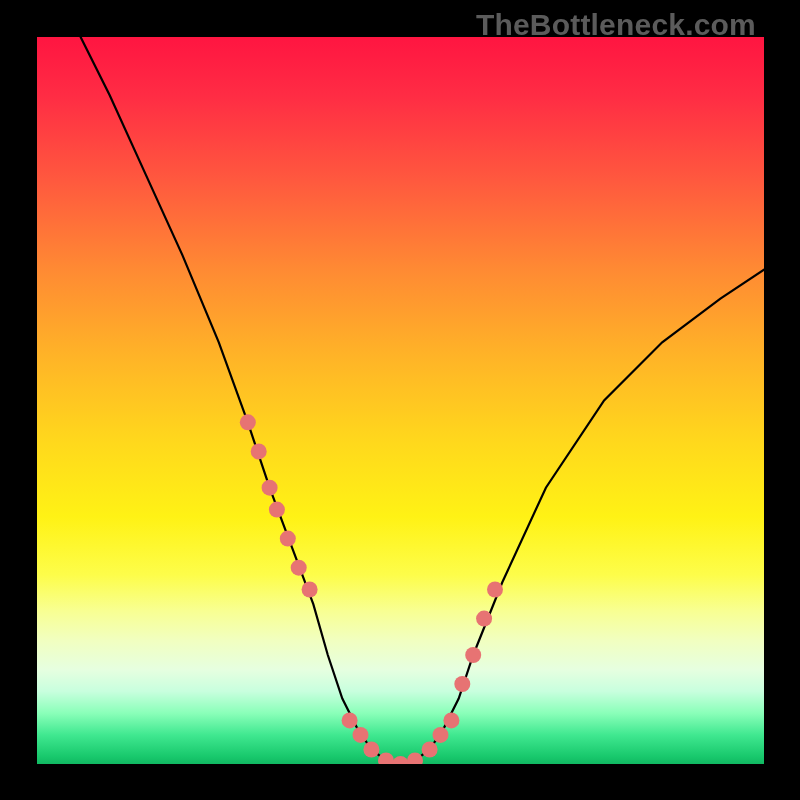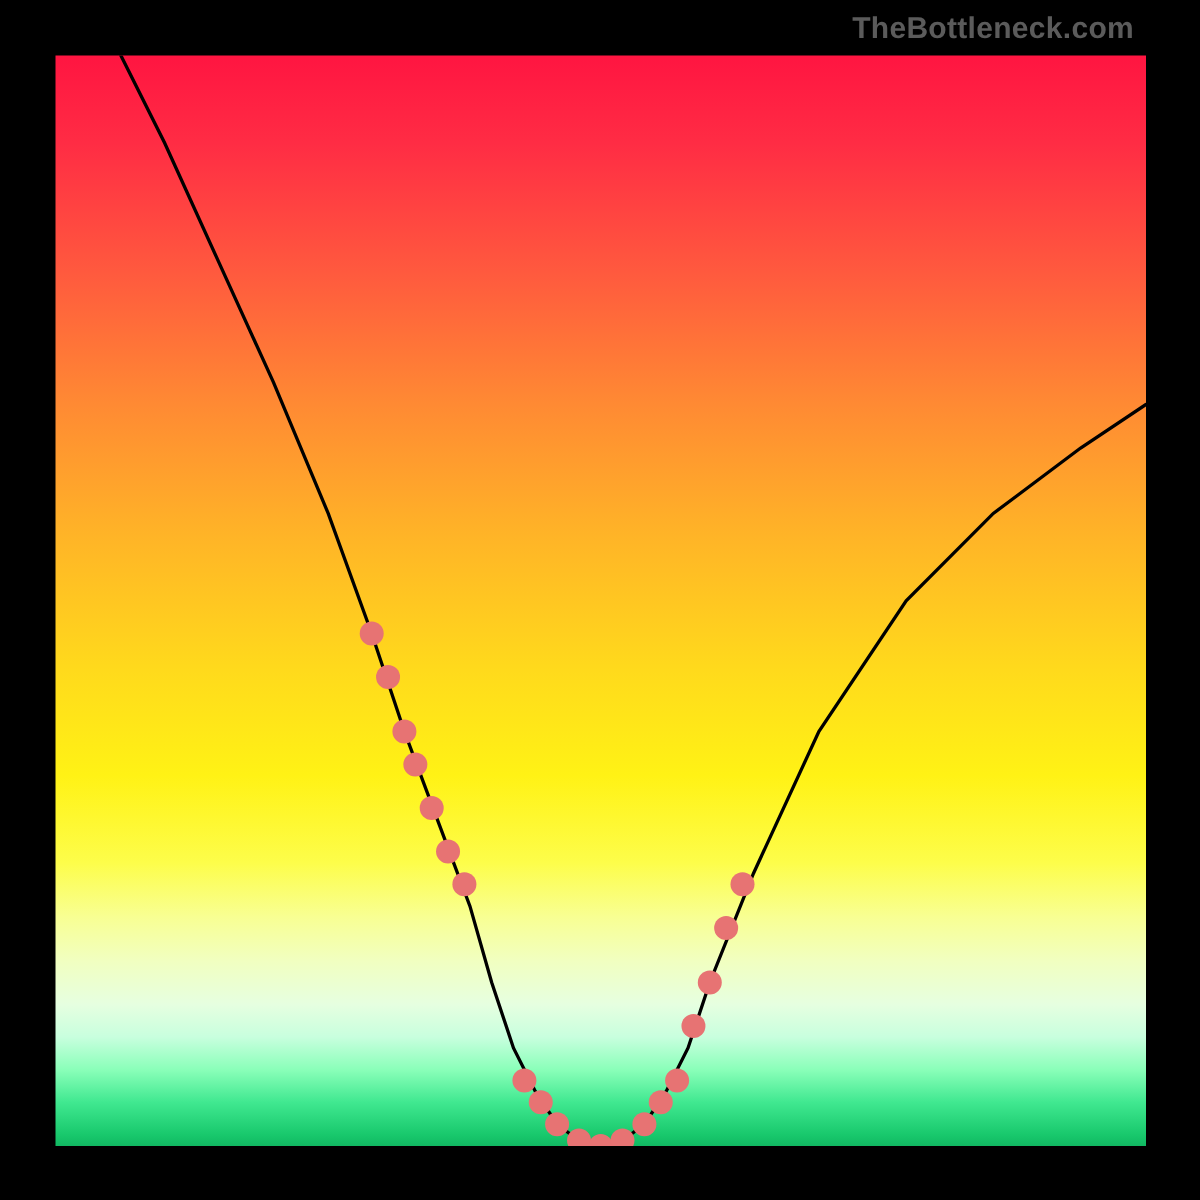--- a/index.html
+++ b/index.html
@@ -33,21 +33,21 @@
       #18c86c 99%,
       #11b862 100%
     );
   }
   .watermark {
     position: absolute;
     top: 8px;
     right: 44px;
     color: #5b5b5b;
     font-family: Arial, Helvetica, sans-serif;
-    font-size: 20px;
+    font-size: 30px;
     font-weight: bold;
     letter-spacing: 0.2px;
   }
   svg.curve {
     position: absolute;
     inset: 0;
     width: 727px;
     height: 727px;
   }
   .curve-path {

